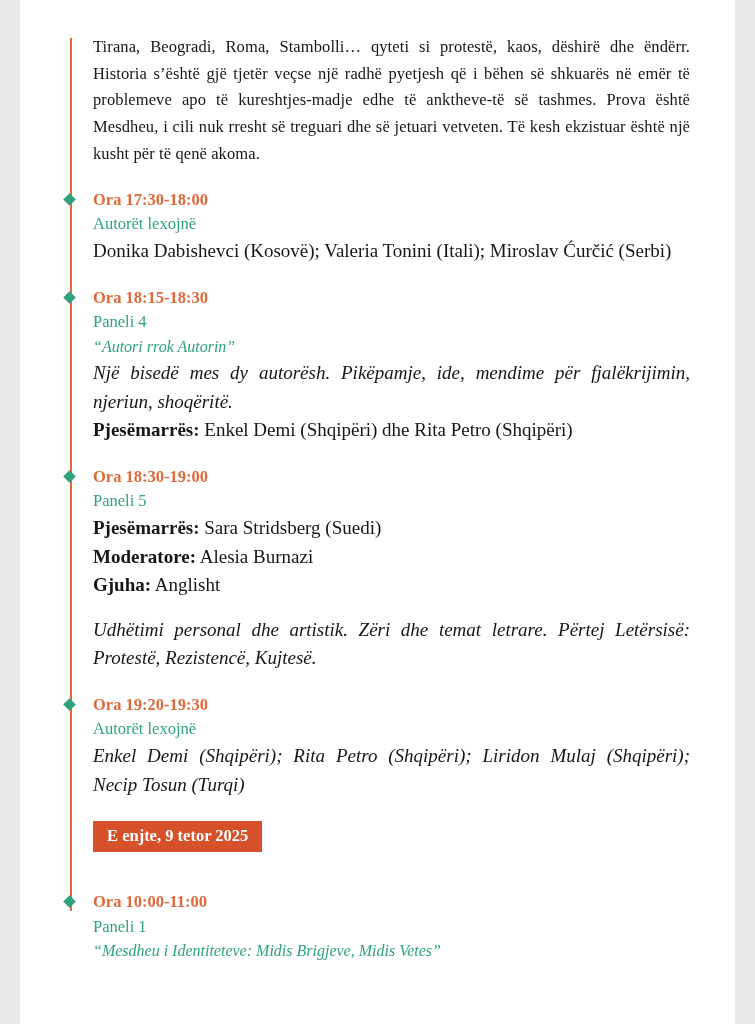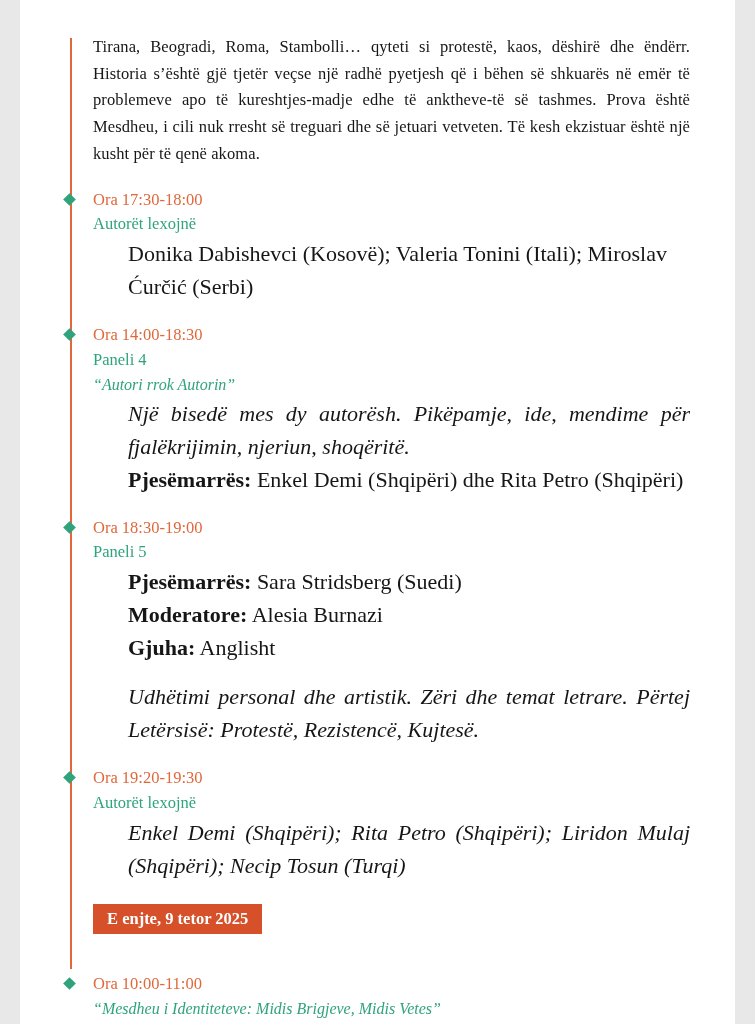--- a/index.html
+++ b/index.html
@@ -51,41 +51,40 @@
     position: absolute;
     left: -28px;
     top: 7px;
     width: 9px;
     height: 9px;
     background: #2fa47c;
     transform: rotate(45deg);
   }
   .time {
     color: #e0683a;
-    font-weight: normal;
+    font-weight: bold;
     font-size: 16.5px;
     line-height: 1.5;
   }
   .panel-name {
     color: #2fa47c;
     font-weight: normal;
     font-size: 16.5px;
     line-height: 1.5;
   }
   .panel-title {
     color: #2fa47c;
     font-style: italic;
     font-size: 16px;
     line-height: 1.5;
   }
   .body-line {
     color: #161616;
-    font-size: 22px;
+    font-size: 19px;
     line-height: 1.5;
-    margin-left: 35px;
   }
   .body-line.justify {
     text-align: justify;
     font-style: italic;
   }
   .lbl {
     font-weight: bold;
   }
   .spacer {
     height: 16px;
@@ -120,21 +119,21 @@
       <div class="time">Ora 17:30-18:00</div>
       <div class="panel-name">Autorët lexojnë</div>
       <div class="body-line">
         <span>Donika Dabishevci (Kosovë); Valeria Tonini (Itali); Miroslav Ćurčić (Serbi)</span>
       </div>
     </div>
 
     
     <div class="block">
       <span class="diamond"></span>
-      <div class="time">Ora 14:00-18:30</div>
+      <div class="time">Ora 18:15-18:30</div>
       <div class="panel-name">Paneli 4</div>
       <div class="panel-title">“Autori rrok Autorin”</div>
       <div class="body-line justify">
         <span>Një bisedë mes dy autorësh. Pikëpamje, ide, mendime për fjalëkrijimin, njeriun, shoqëritë.</span>
       </div>
       <div class="body-line">
         <span class="lbl">Pjesëmarrës:</span>
         <span>Enkel Demi (Shqipëri) dhe Rita Petro (Shqipëri)</span>
       </div>
     </div>
@@ -172,17 +171,18 @@
       </div>
     </div>
 
     
     <div class="date-banner">E enjte, 9 tetor 2025</div>
 
     
     <div class="block after-banner">
       <span class="diamond"></span>
       <div class="time">Ora 10:00-11:00</div>
+      <div class="panel-name">Paneli 1</div>
       <div class="panel-title">“Mesdheu i Identiteteve: Midis Brigjeve, Midis Vetes”</div>
     </div>
 
   </div>
 </div>
 
 </body></html>

